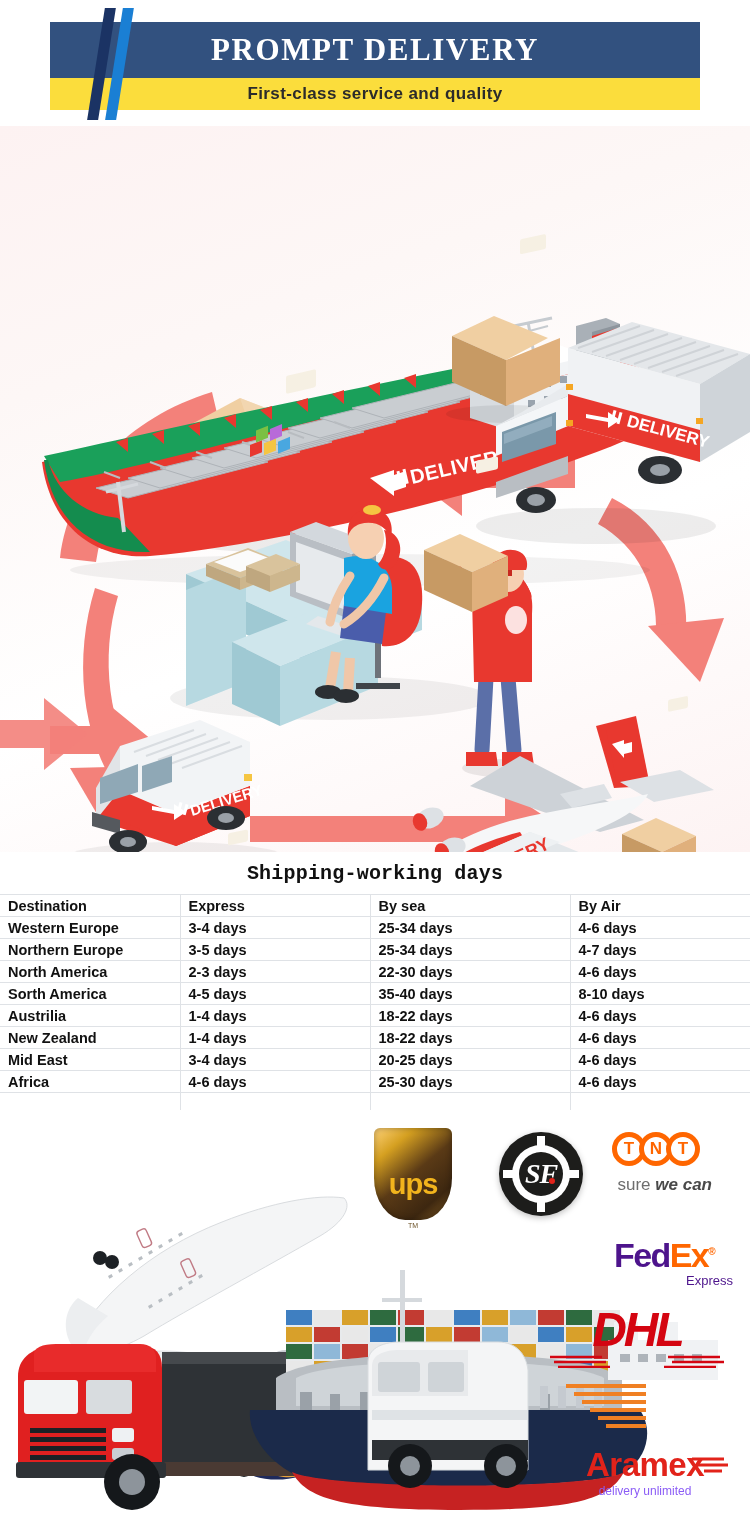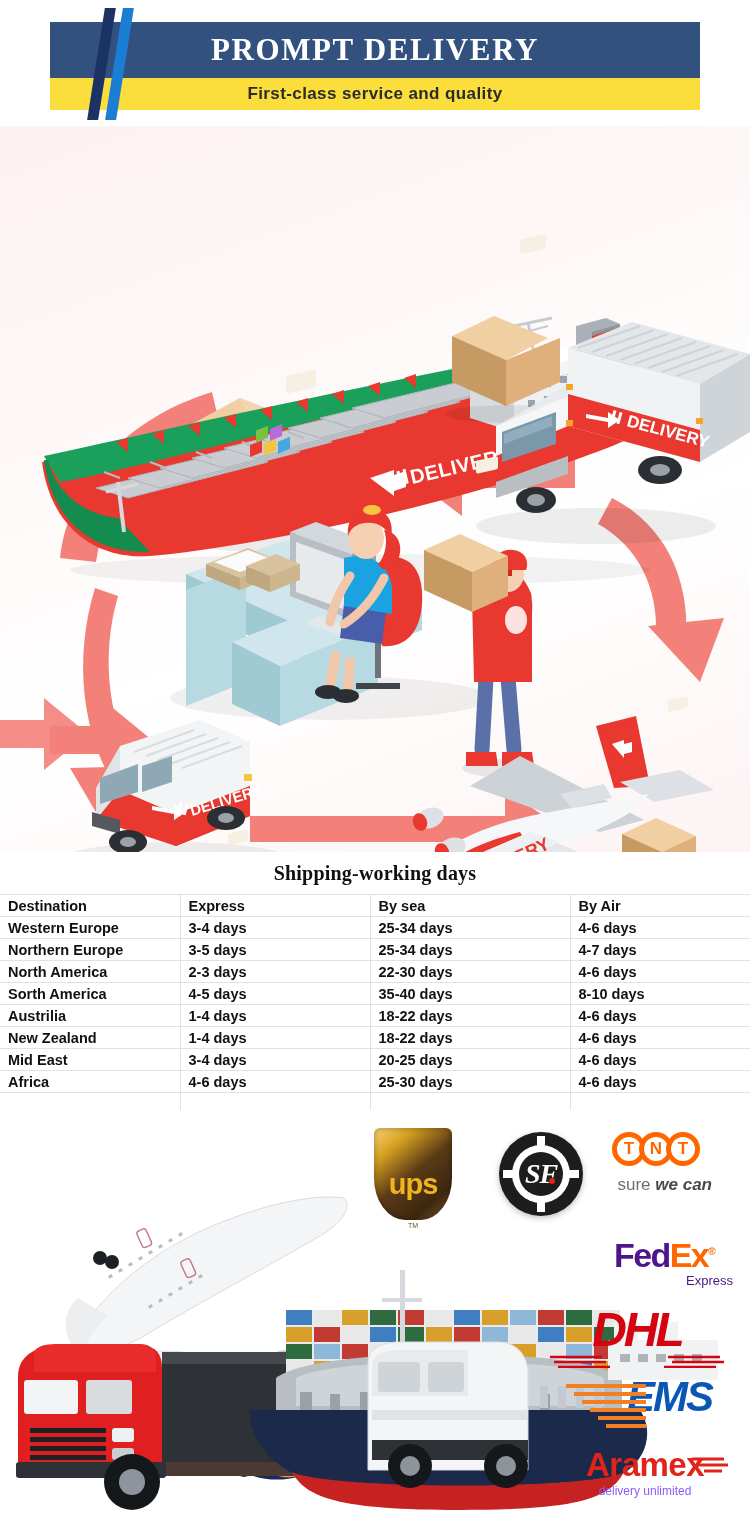--- a/index.html
+++ b/index.html
@@ -41,21 +41,21 @@
     background:linear-gradient(160deg,#fdf2f2 0%,#fdf7f6 28%,#ffffff 62%,#fdf3f3 100%);
     overflow:hidden;
   }
   .hero svg { position:absolute; left:0; top:0; }
 
   
   .table-wrap { position:relative; width:750px; height:258px; background:#fff; padding:0; }
   .tbl-title {
     height:42px; display:flex; align-items:center; justify-content:center;
     font-size:20px; font-weight:700; color:#111;
-    font-family:Liberation Serif, serif; letter-spacing:.2px;
+    font-family:Liberation Mono, monospace; letter-spacing:.2px;
   }
   table.ship {
     width:750px; border-collapse:collapse; table-layout:fixed;
     font-size:14.5px; color:#111;
   }
   table.ship col.c0 { width:180px; }
   table.ship col.c1 { width:190px; }
   table.ship col.c2 { width:200px; }
   table.ship col.c3 { width:180px; }
   table.ship th, table.ship td {
@@ -889,21 +889,20 @@
     <svg width="162" height="54" viewBox="0 0 162 54" style="position:absolute;left:0;top:4px;">
       <g stroke="#f08023" stroke-width="4">
         <path d="M6 6 H86"></path>
           <path d="M14 14 H86"></path>
           <path d="M22 22 H86"></path>
         <path d="M30 30 H86"></path>
           <path d="M38 38 H86"></path>
           <path d="M46 46 H86"></path>
       </g>
     </svg>
-    <div class="ems-txt">EMS</div>
   </div>
 
   <div class="logo logo-aramex">
     <div class="ar-txt">Aramex</div>
     <svg width="40" height="18" viewBox="0 0 40 18" style="position:absolute;right:0;top:8px;">
       <g stroke="#e2231a" stroke-width="3">
         <path d="M2 3 H34"></path>
           <path d="M8 9 H38"></path>
           <path d="M14 15 H32"></path>
       </g>

